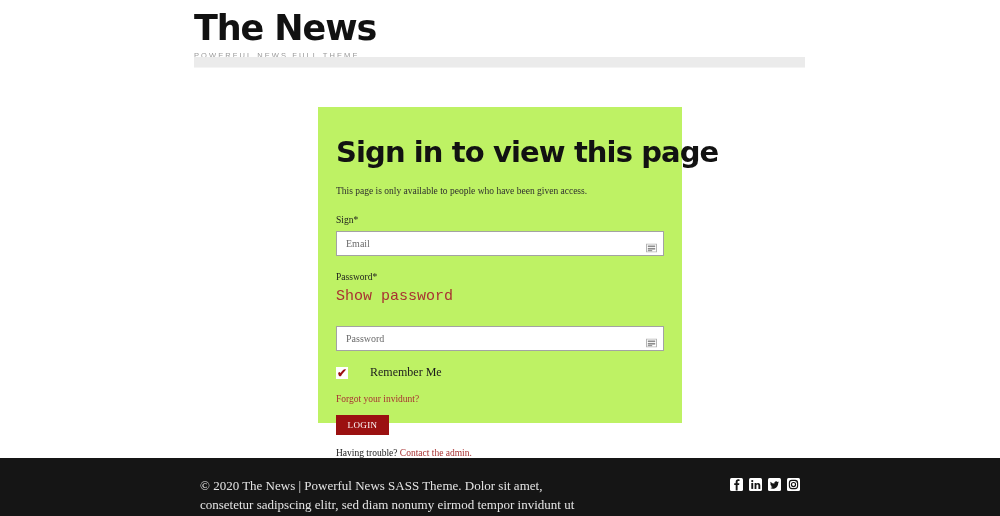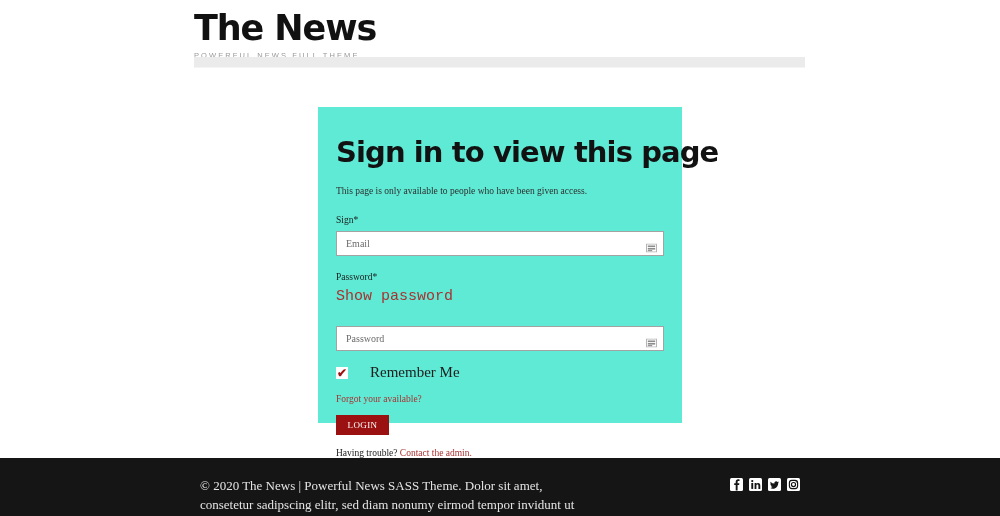--- a/index.html
+++ b/index.html
@@ -68,21 +68,21 @@
     width: 1000px;
     height: 380px;
     background: #ffffff;
   }
   .signin-card {
     position: absolute;
     left: 318px;
     top: 29px;
     width: 364px;
     height: 316px;
-    background: #5eead4;
+    background: #bef264;
     padding: 30px 18px 0 18px;
   }
   .card-title {
     font-family: "DejaVu Sans", sans-serif;
     font-weight: 700;
     font-size: 29px;
     letter-spacing: -0.9px;
     color: #121212;
     line-height: 1.08;
     white-space: nowrap;
@@ -160,21 +160,21 @@
     flex: 0 0 auto;
   }
   .check-glyph {
     font-size: 12px;
     line-height: 1;
     color: #9b1111;
     font-weight: bold;
   }
   .remember-label {
     font-family: "Liberation Serif", serif;
-    font-size: 15px;
+    font-size: 12px;
     color: #1c1c1c;
     margin-left: 22px;
   }
 
   .forgot-link {
     display: block;
     font-family: "Liberation Serif", serif;
     font-size: 9.5px;
     color: #a83232;
     text-decoration: none;
@@ -303,21 +303,21 @@
         </div>
       </div>
 
       <div class="remember-row">
         <span class="checkbox-box">
           <span class="check-glyph">✔</span>
         </span>
         <span class="remember-label">Remember Me</span>
       </div>
 
-      <a class="forgot-link">Forgot your available?</a>
+      <a class="forgot-link">Forgot your invidunt?</a>
 
       <button class="login-button">LOGIN</button>
 
       <p class="trouble-line"><span>Having trouble? </span><a>Contact the admin.</a></p>
 
     </section>
   </main>
 
   <footer class="site-footer">
     <div class="footer-inner">

